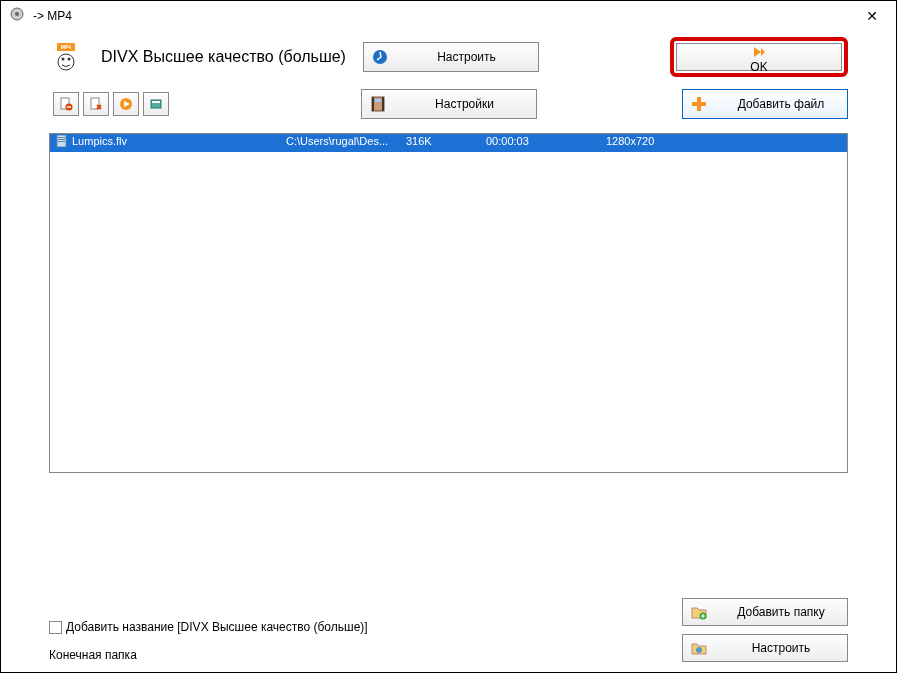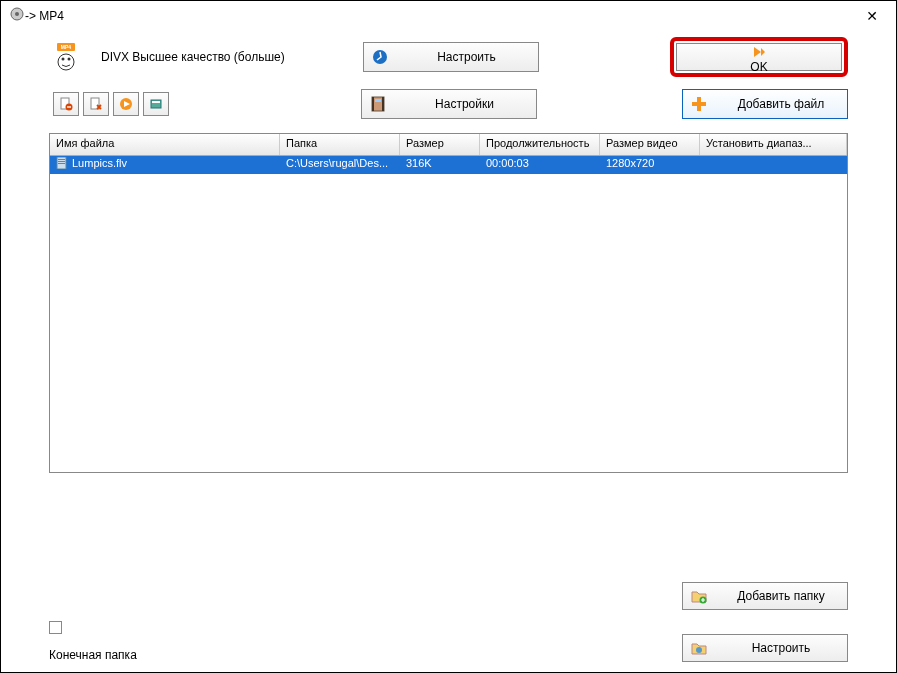--- a/index.html
+++ b/index.html
@@ -1,26 +1,26 @@
 <!DOCTYPE html>
 <html><head>
 <meta charset="utf-8">
 <style>
 * { box-sizing: border-box; margin: 0; padding: 0; font-family: "Segoe UI", Tahoma, sans-serif; }
 body { background: #fff; width: 897px; height: 673px; position: relative; overflow: hidden; border: 1px solid #000; }
 
 .titlebar { height: 30px; display: flex; align-items: center; padding: 0 8px; justify-content: space-between; }
-.titlebar-left { display: flex; align-items: center; }
+.titlebar-left { display: flex; align-items: center; gap: 8px; }
 .app-icon svg { width: 16px; height: 16px; }
 .title-text { font-size: 12px; }
 .close-btn { width: 32px; height: 24px; display: flex; align-items: center; justify-content: center; cursor: pointer; font-size: 14px; }
 
 .toolbar-row1 { display: flex; align-items: center; padding: 6px 48px 6px 52px; gap: 12px; }
 .profile-icon { width: 32px; height: 32px; display:flex; align-items:center; justify-content:center; }
-.profile-label { font-size: 12px; margin-left: 16px; flex: 0 0 auto; }
+.profile-label { font-size: 16px; margin-left: 16px; flex: 0 0 auto; }
 .wide-btn { width: 176px; height: 30px; background: linear-gradient(#fdfdfd,#ededed); border: 1px solid #888; display: flex; align-items: center; cursor: pointer; font-size: 12px; position: relative; }
 .wide-btn .btn-icon { width: 24px; height: 24px; margin: 0 4px; display:flex; align-items:center; justify-content:center; }
 .wide-btn .btn-label { flex:1; text-align: center; }
 .ok-highlight { border: 4px solid #d60000; border-radius: 6px; padding: 2px; margin-left: auto; }
 .ok-highlight .wide-btn { height: 28px; width: 166px; flex-direction: column; }
 .toolbar-row1 .mid-btn { margin-left: auto; margin-right: auto; position: absolute; left: 50%; transform: translateX(-50%); }
 .toolbar-row1-wrap { position: relative; display:flex; align-items:center; width: 100%; }
 
 .toolbar-row2 { display: flex; align-items: center; padding: 6px 48px 6px 52px; position: relative; gap: 12px; }
 .small-btns { display: flex; gap: 4px; }
@@ -42,21 +42,21 @@
 .file-icon { display:inline-flex; margin-right: 4px; }
 
 .bottom-area { position: absolute; bottom: 10px; left: 48px; right: 48px; }
 .row-add-name { display: flex; align-items: center; margin-bottom: 14px; gap: 4px; }
 .checkbox { width: 13px; height: 13px; border: 1px solid #888; background:#fff; cursor:pointer; }
 .check-label { font-size: 12px; }
 .output-row { display: flex; gap: 12px; }
 .output-label { font-size: 12px; width: 140px; }
 .select { width: 330px; height: 22px; border: 1px solid #888; background: #fff; font-size: 12px; padding: 2px 4px; display:flex; align-items:center; justify-content:space-between; cursor:pointer; }
 .select-arrow { font-size: 10px; }
-.right-bottom-btns { position:absolute; right:0; bottom:0; display:flex; flex-direction:column; gap:24px; }
+.right-bottom-btns { position:absolute; right:0; bottom:0; display:flex; flex-direction:column; gap:8px; }
 .right-bottom-btns .wide-btn { width: 166px; height: 28px; }
 </style>
 </head>
 <body>
 
 <div class="titlebar">
   <div class="titlebar-left">
     <span class="app-icon">
       <svg viewBox="0 0 16 16">
           <circle cx="8" cy="8" r="6" fill="#ccc" stroke="#666"></circle>
@@ -152,28 +152,20 @@
       <svg width="18" height="18" viewBox="0 0 18 18">
           <rect x="7" y="2" width="4" height="14" fill="#f7941e"></rect>
           <rect x="2" y="7" width="14" height="4" fill="#f7941e"></rect>
         </svg>
     </span>
     <span class="btn-label">Добавить файл</span>
   </div>
 </div>
 
 <div class="table-wrap">
-  <div class="table-header">
-    <div class="th col-name">Имя файла</div>
-    <div class="th col-folder">Папка</div>
-    <div class="th col-size">Размер</div>
-    <div class="th col-duration">Продолжительность</div>
-    <div class="th col-vsize">Размер видео</div>
-    <div class="th col-range">Установить диапаз...</div>
-  </div>
   <div class="table-row">
     <div class="td col-name">
       <span class="file-icon">
         <svg width="12" height="12" viewBox="0 0 12 12">
             <rect x="1" y="0" width="9" height="12" fill="#cde" stroke="#58a"></rect>
             <rect x="2" y="2" width="7" height="1" fill="#58a"></rect>
             <rect x="2" y="4" width="7" height="1" fill="#58a"></rect>
             <rect x="2" y="6" width="7" height="1" fill="#58a"></rect>
           </svg>
       </span>
@@ -183,20 +175,21 @@
     <div class="td col-size">316K</div>
     <div class="td col-duration">00:00:03</div>
     <div class="td col-vsize">1280x720</div>
     <div class="td col-range"></div>
   </div>
 </div>
 
 <div class="bottom-area">
   <div class="row-add-name">
     <div class="checkbox"></div>
+    <span class="check-label">Добавить название [DIVX Высшее качество (больше)]</span>
   </div>
   <div class="output-row">
     <span class="output-label">Конечная папка</span>
   </div>
   <div class="right-bottom-btns">
     <div class="wide-btn">
       <span class="btn-icon">
         <svg width="18" height="18" viewBox="0 0 18 18">
             <path d="M2 5 L7 5 L9 7 L16 7 L16 15 L2 15 Z" fill="#f5d070" stroke="#b88"></path>
             <circle cx="13" cy="13" r="3.5" fill="#3a3"></circle>

